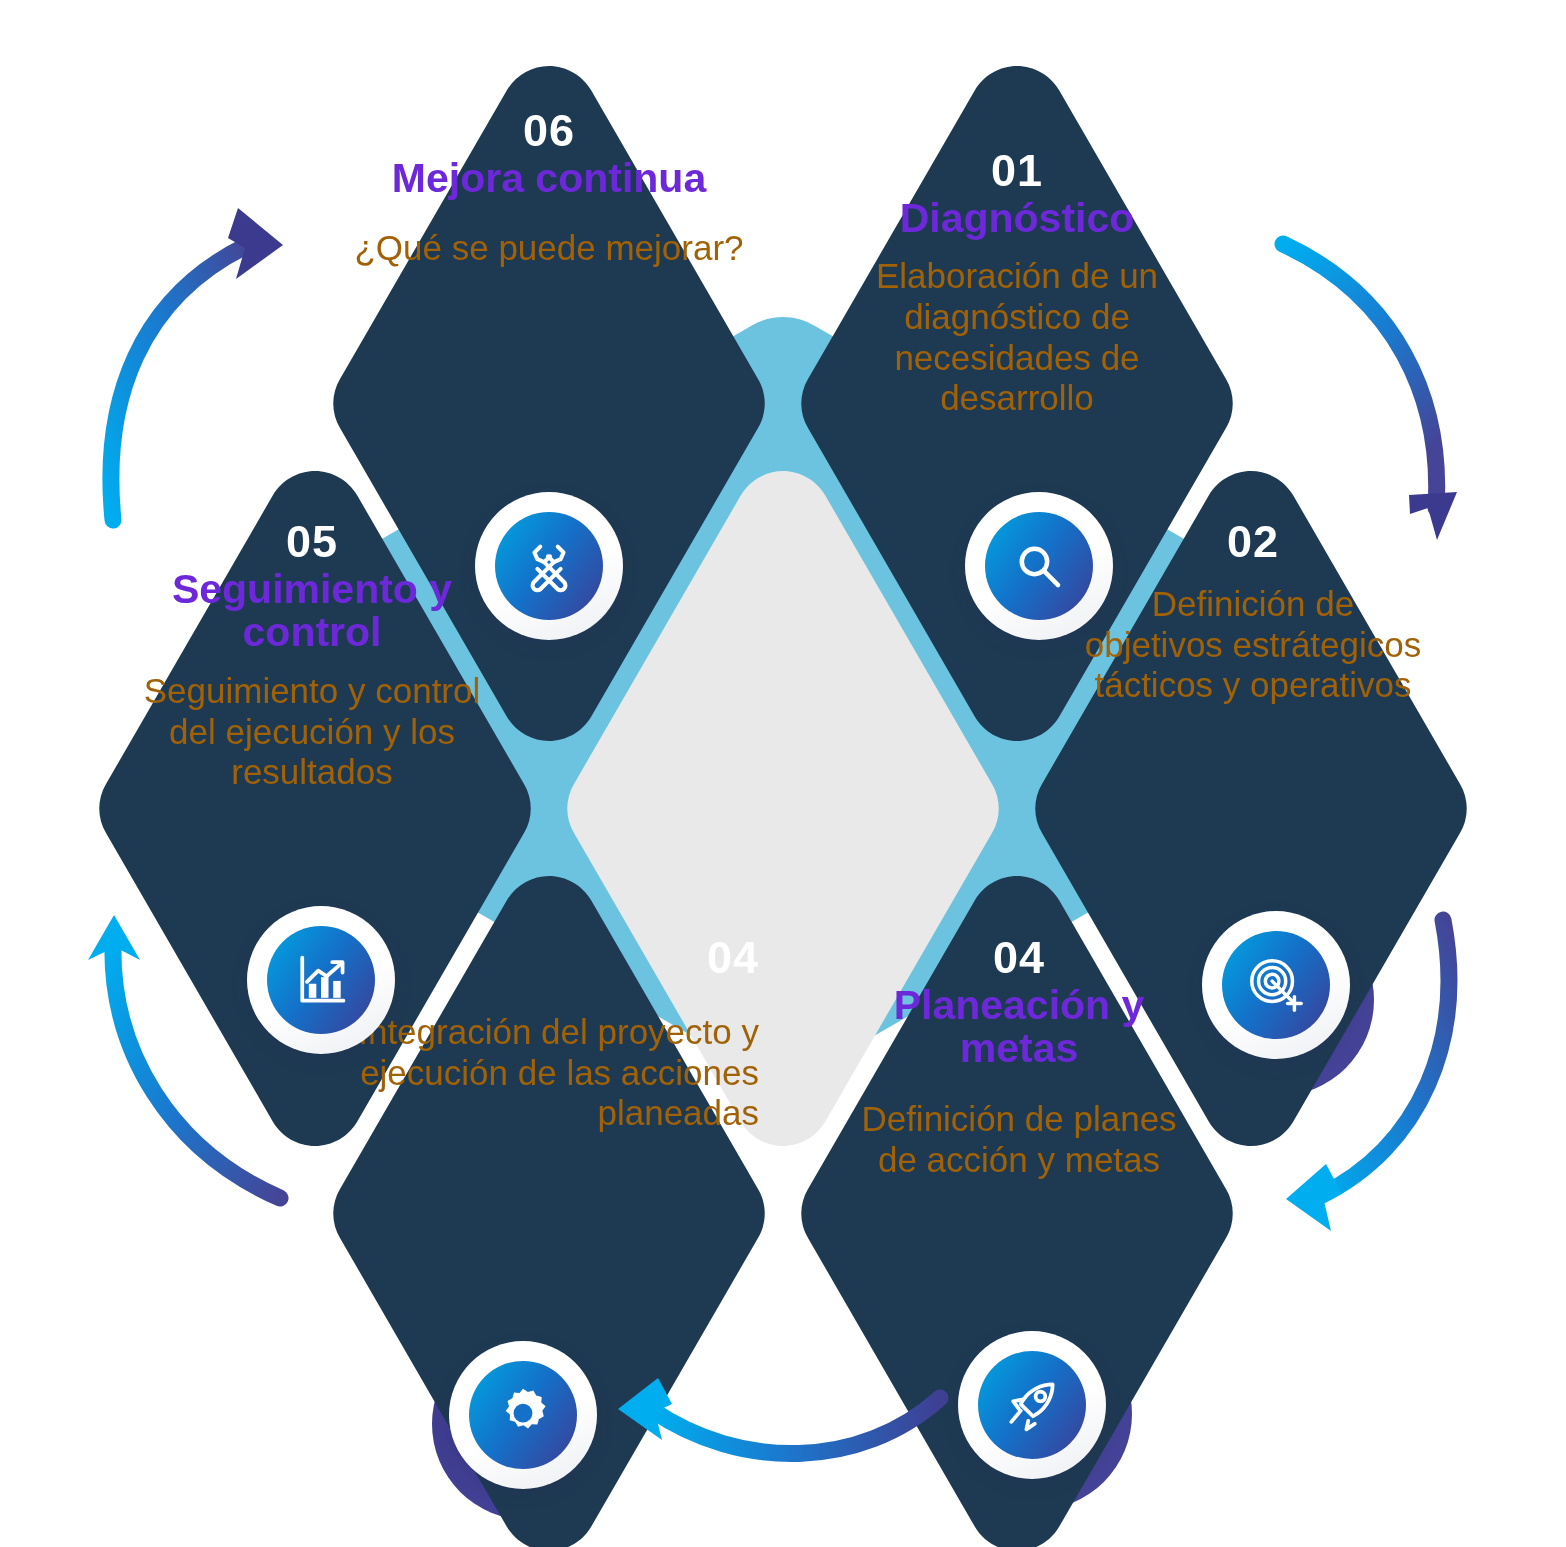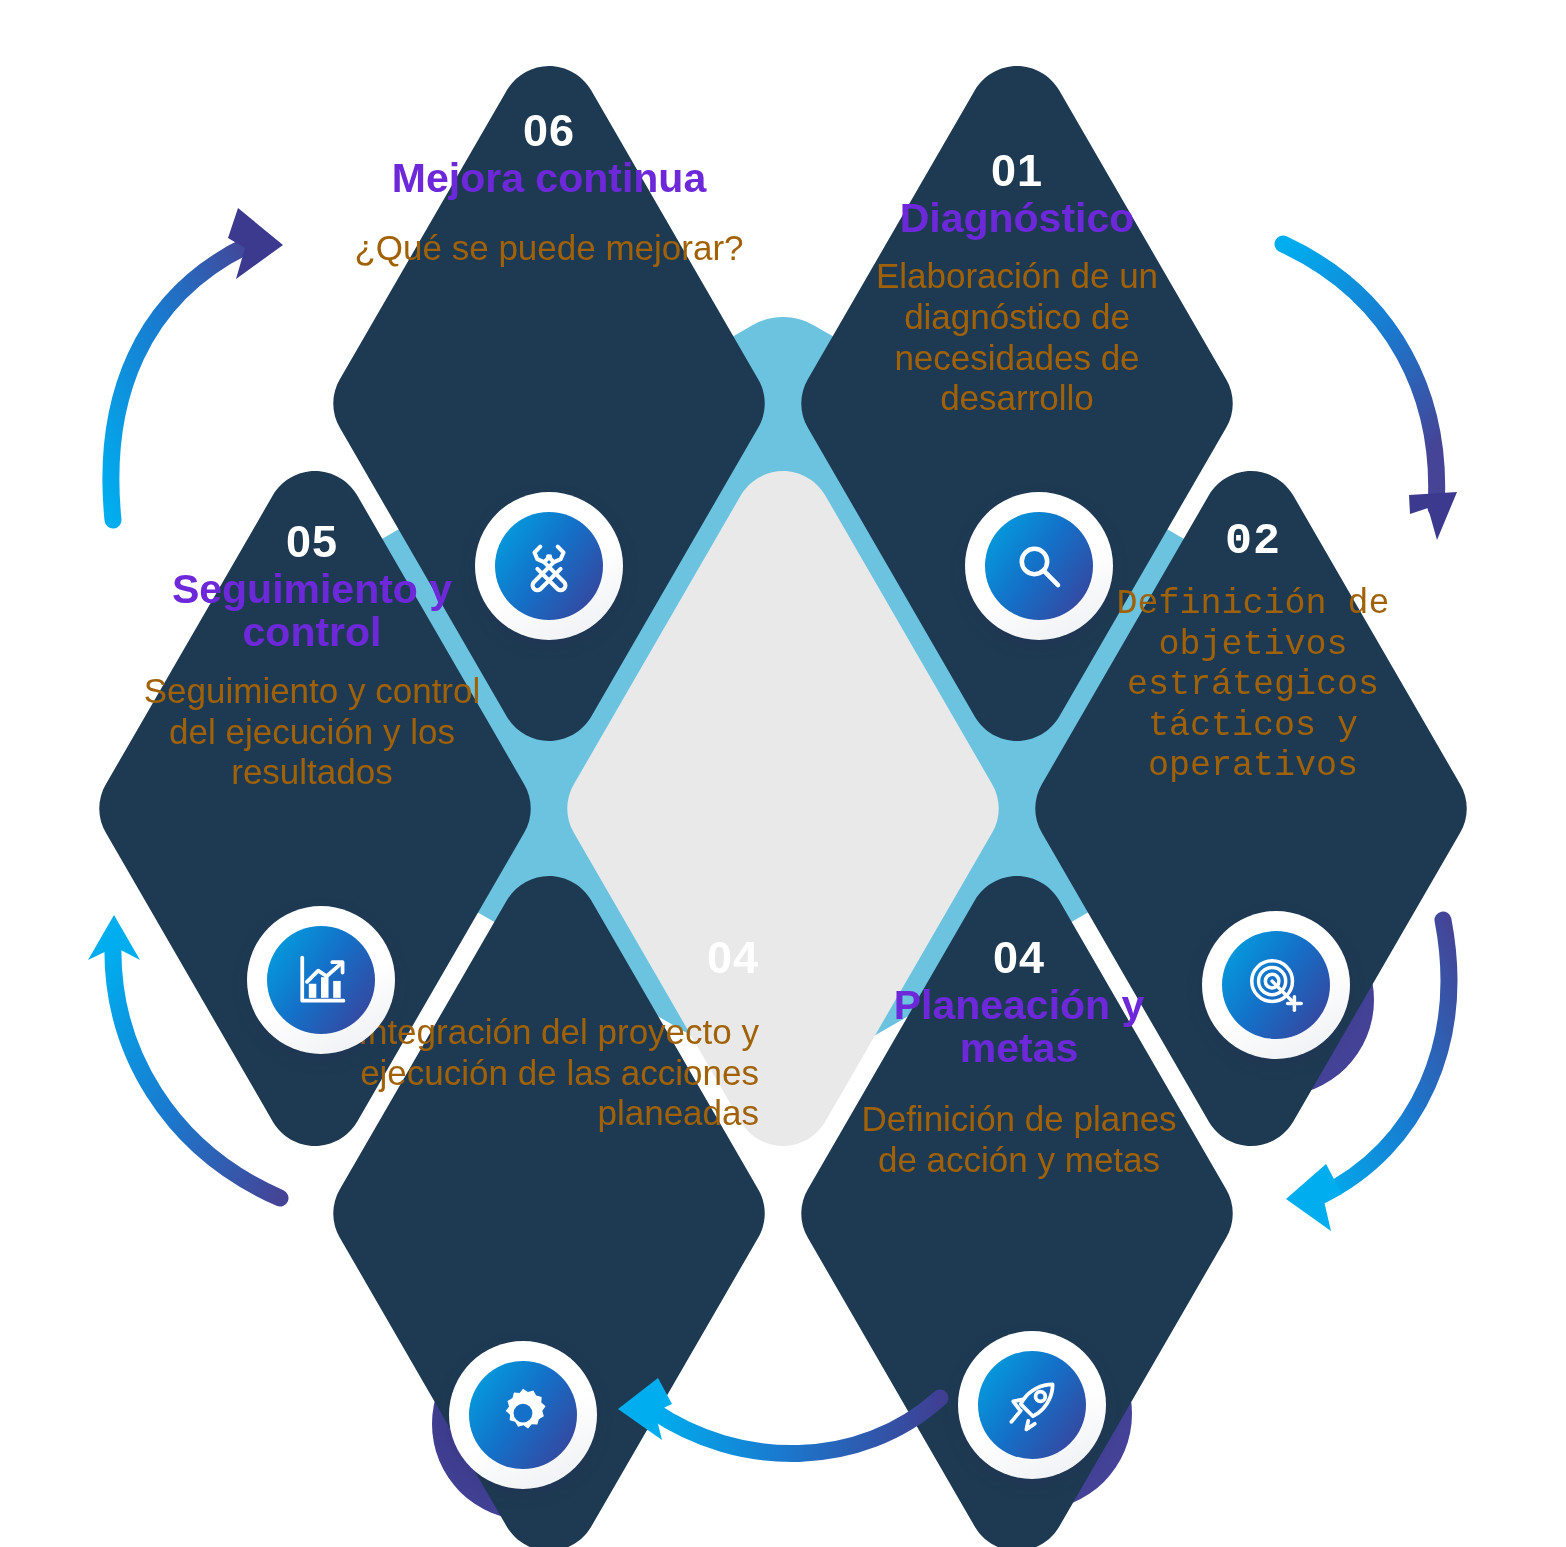--- a/index.html
+++ b/index.html
@@ -268,21 +268,21 @@
     <div class="desc">¿Qué se puede mejorar?</div>
   </div>
 
   <div class="hex-text" style="left:822px; top:108px; width:390px;margin-top:40px;">
     <div class="num">01</div>
     <div class="title">Diagnóstico</div>
     <div class="gap-sm"></div>
     <div class="desc">Elaboración de un diagnóstico de necesidades de desarrollo</div>
   </div>
 
-  <div class="hex-text" style="left:1078px; top:519px; width:350px;font-family:Liberation Mono, monospace;">
+  <div class="hex-text" style="left:1078px; top:519px; width:350px;">
     <div class="num">02</div>
     <div class="gap-sm"></div>
     <div class="desc">Definición de objetivos estrátegicos tácticos y operativos</div>
   </div>
 
   <div class="hex-text" style="left:838px; top:935px; width:362px;">
     <div class="num">04</div>
     <div class="title">Planeación y metas</div>
     <div class="gap-md"></div>
     <div class="desc">Definición de planes de acción y metas</div>

